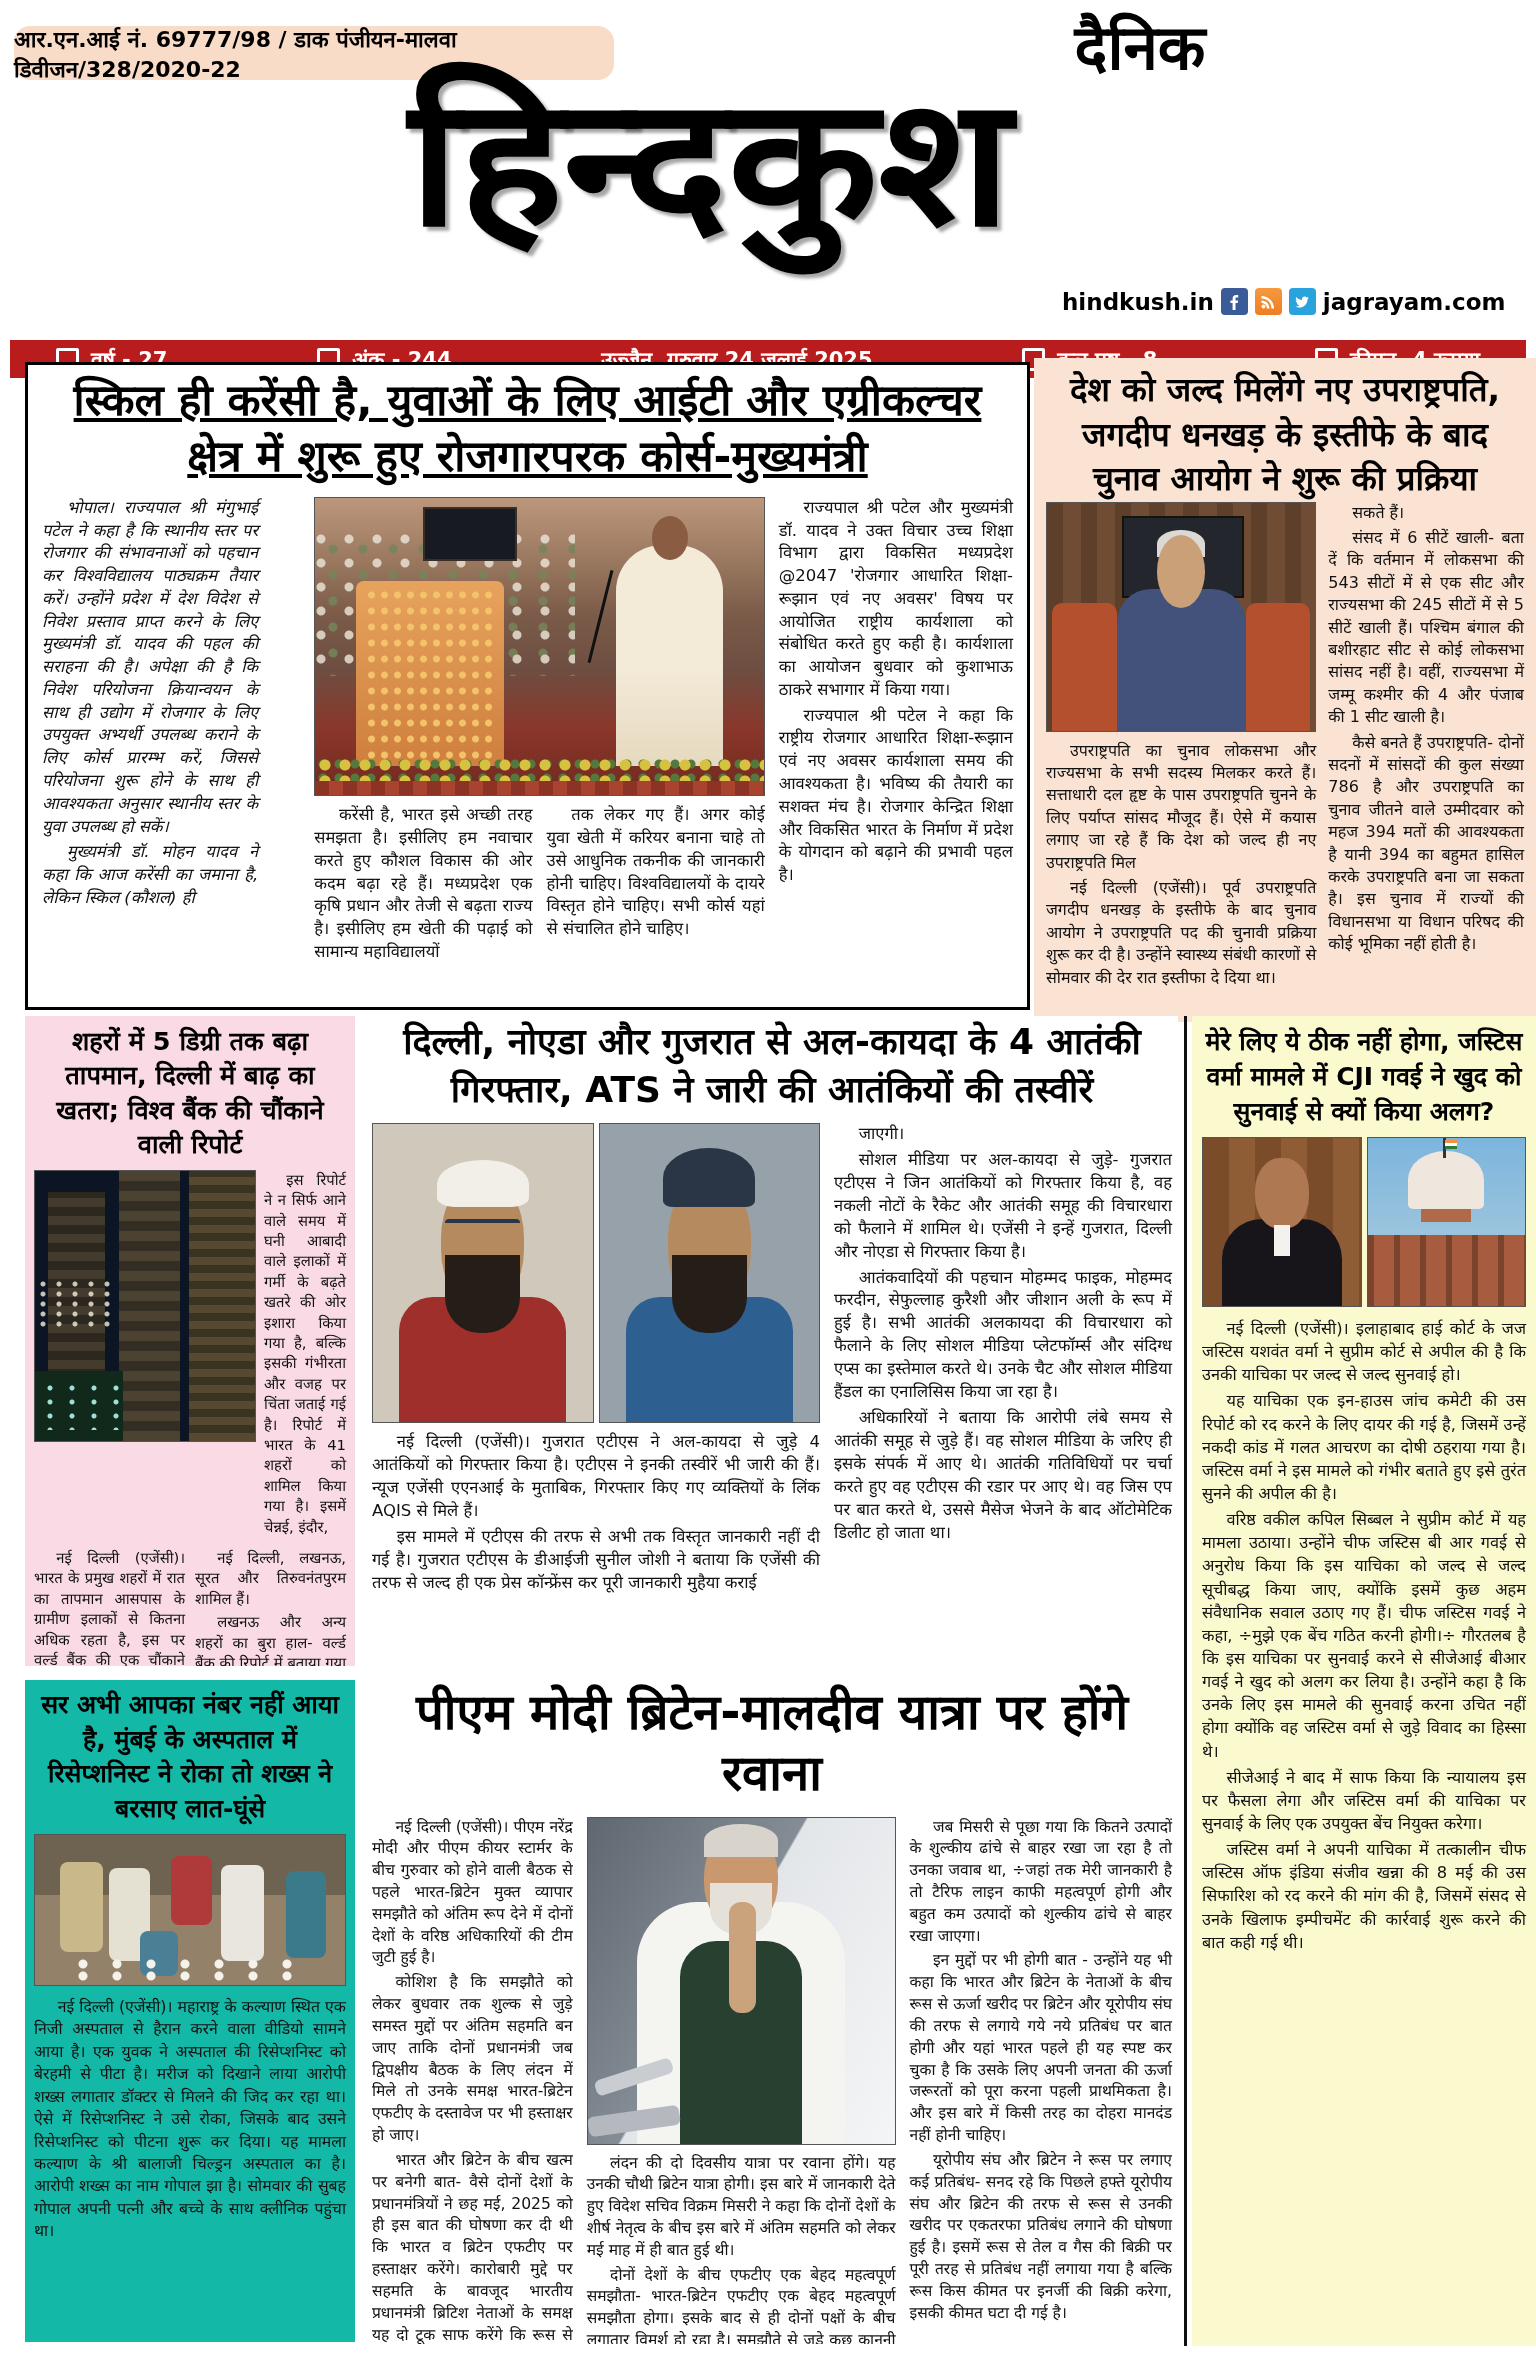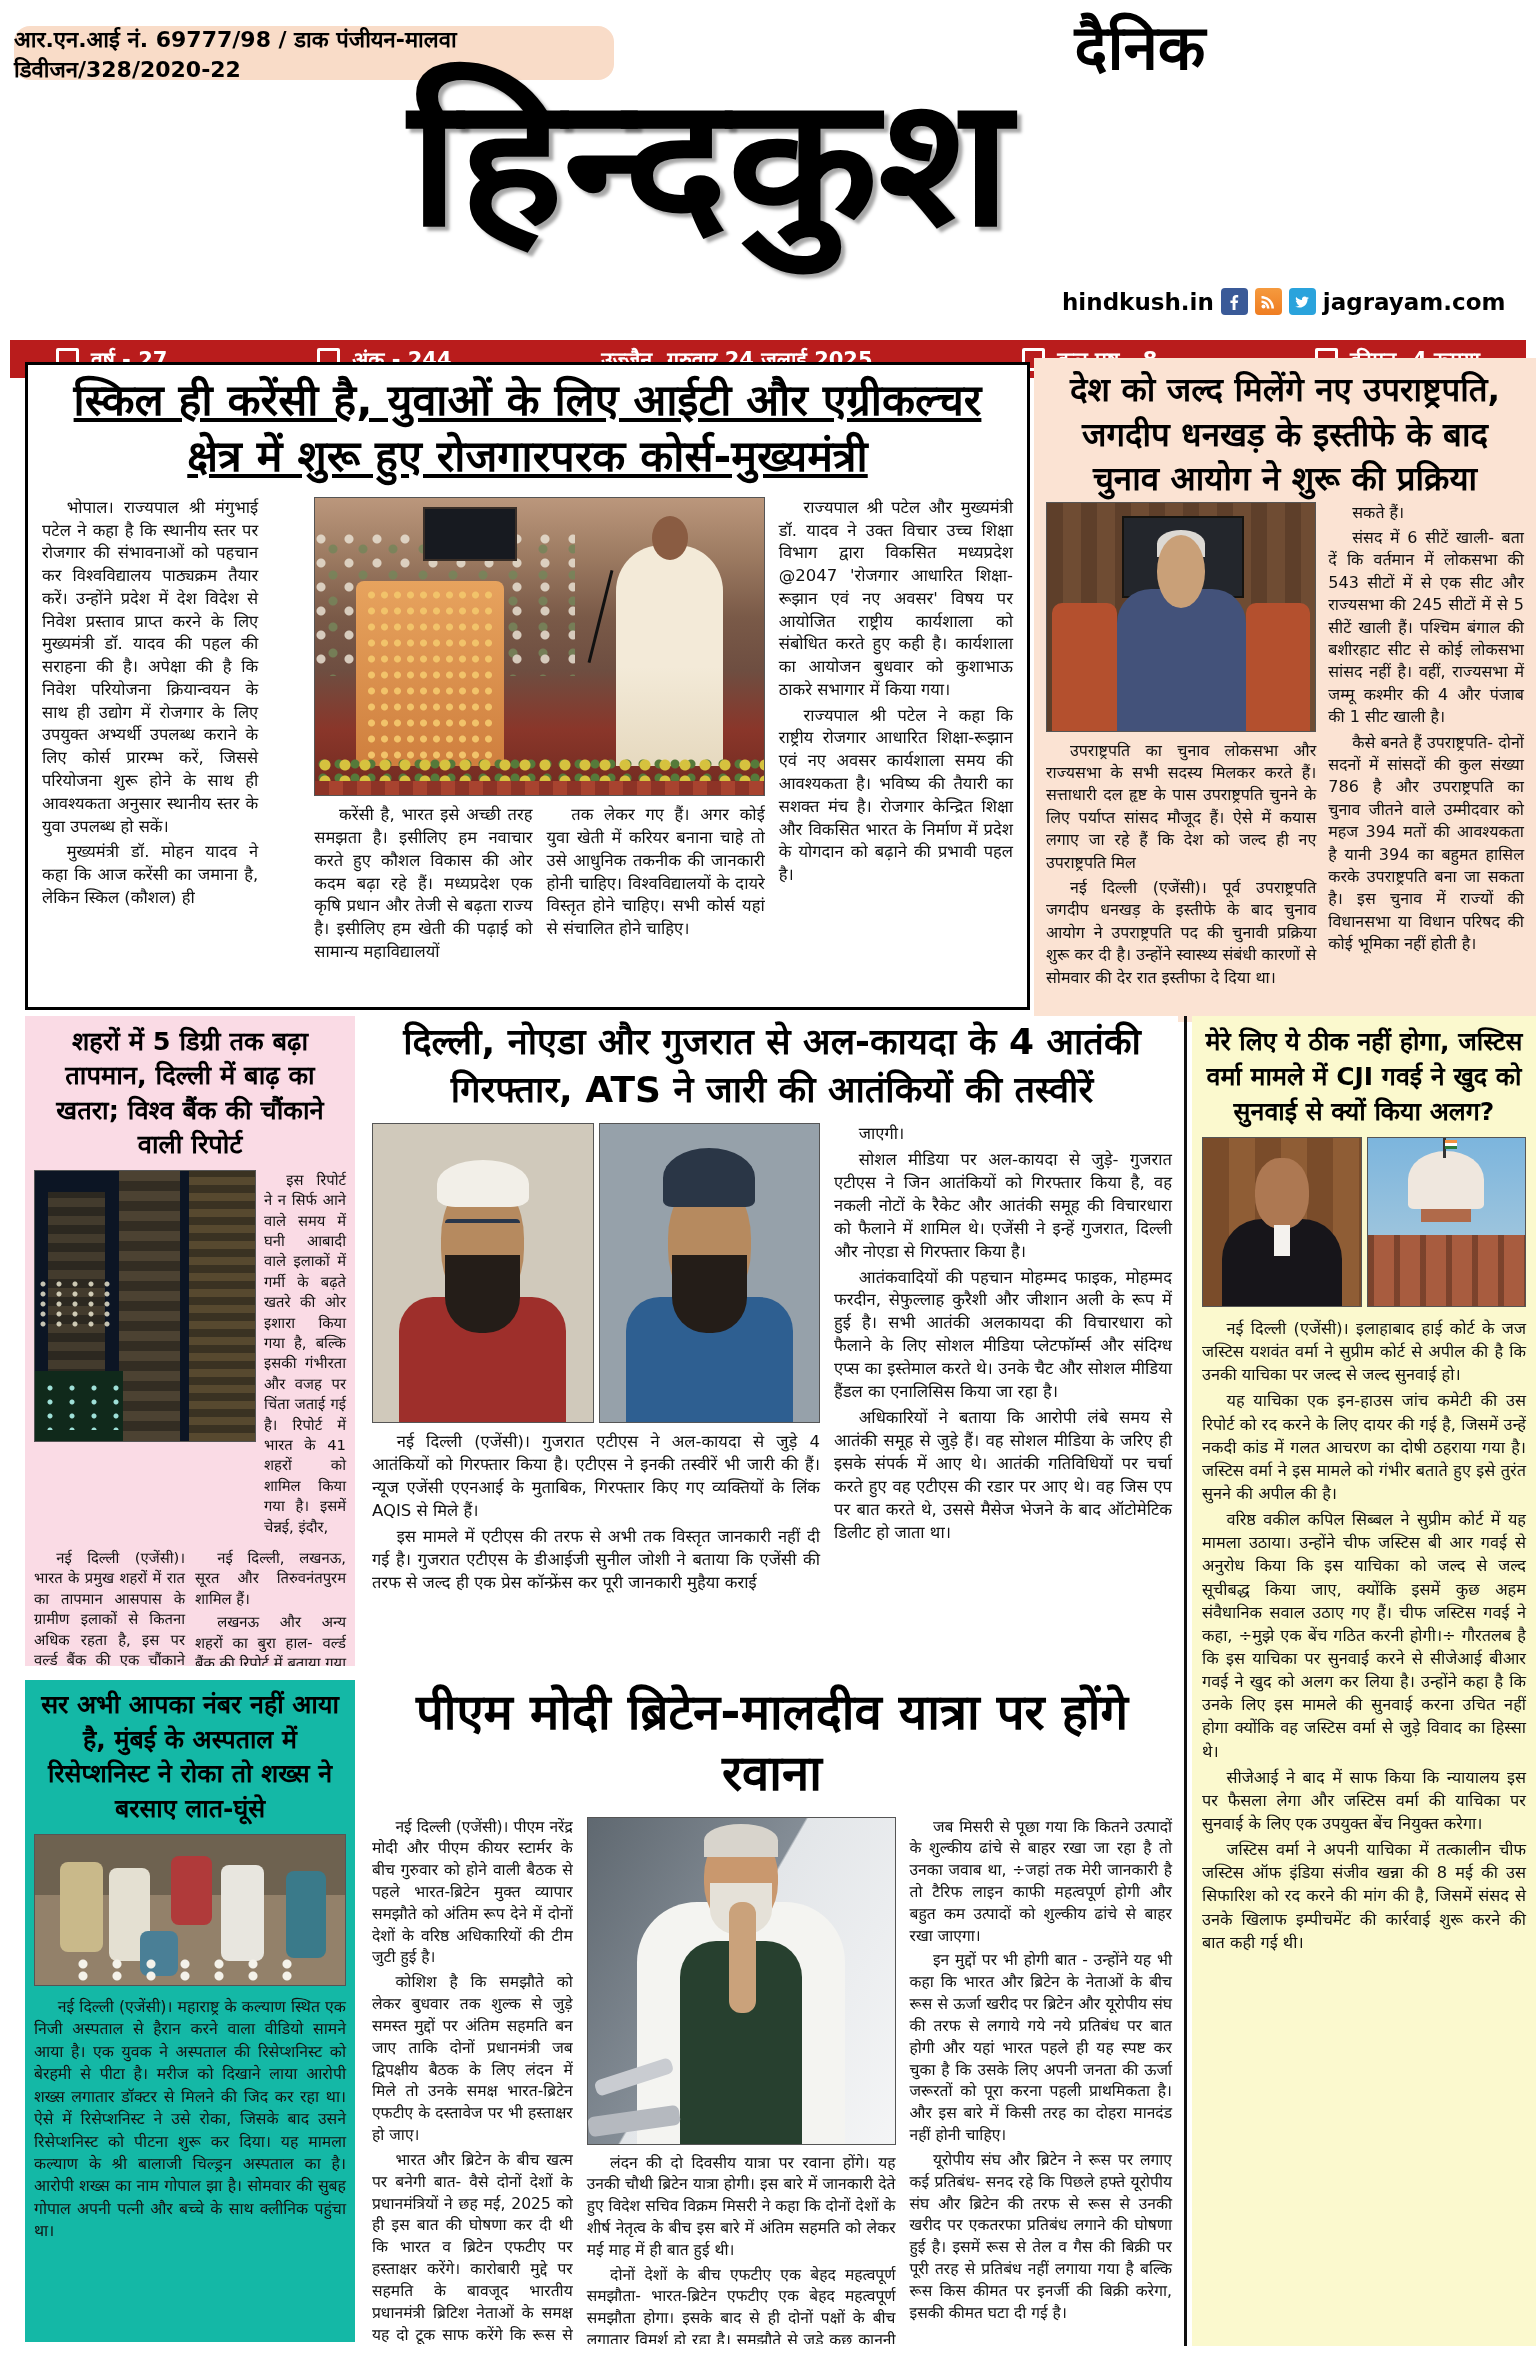--- a/index.html
+++ b/index.html
@@ -35,21 +35,21 @@
   .article p{margin:0 0 3px;text-align:justify;text-indent:1.5em;}
   .photo{position:relative;overflow:hidden;border:1px solid #555;box-sizing:border-box;}
   .ph{position:absolute;}
 
   
   .main-article{left:25px;top:362px;width:1005px;height:648px;border:3px solid #000;background:#fff;
                 padding:8px 14px;}
   .main-article .hl{font-size:43px;line-height:1.3;margin-bottom:12px;text-decoration:underline;}
   .main-body{display:flex;gap:14px;height:470px;}
   .main-body p{font-size:16.5px;line-height:1.38;}
-  .m-col1{width:24%;}
+  .m-col1{width:24%;font-style:italic;}
   .m-mid{width:50%;display:flex;flex-direction:column;margin-left:42px;}
   .m-mid-cols{display:flex;gap:14px;flex:1;margin-top:8px;}
   .m-mid-cols>div{width:50%;}
   .m-col4{width:26%;}
 
   
   .photo-conference{height:388px;background:linear-gradient(180deg,#bb977c 0%,#9c7a61 20%,#7a5a48 40%,#6e4e41 58%,#8a362a 78%,#6f2a20 100%);}
   .pc-crowd{left:0;top:12%;width:58%;height:48%;opacity:.85;
     background-image:radial-gradient(circle at 6px 6px,#e8e0d2 4px,transparent 5px),
                      radial-gradient(circle at 18px 16px,#76855a 4px,transparent 5px);

